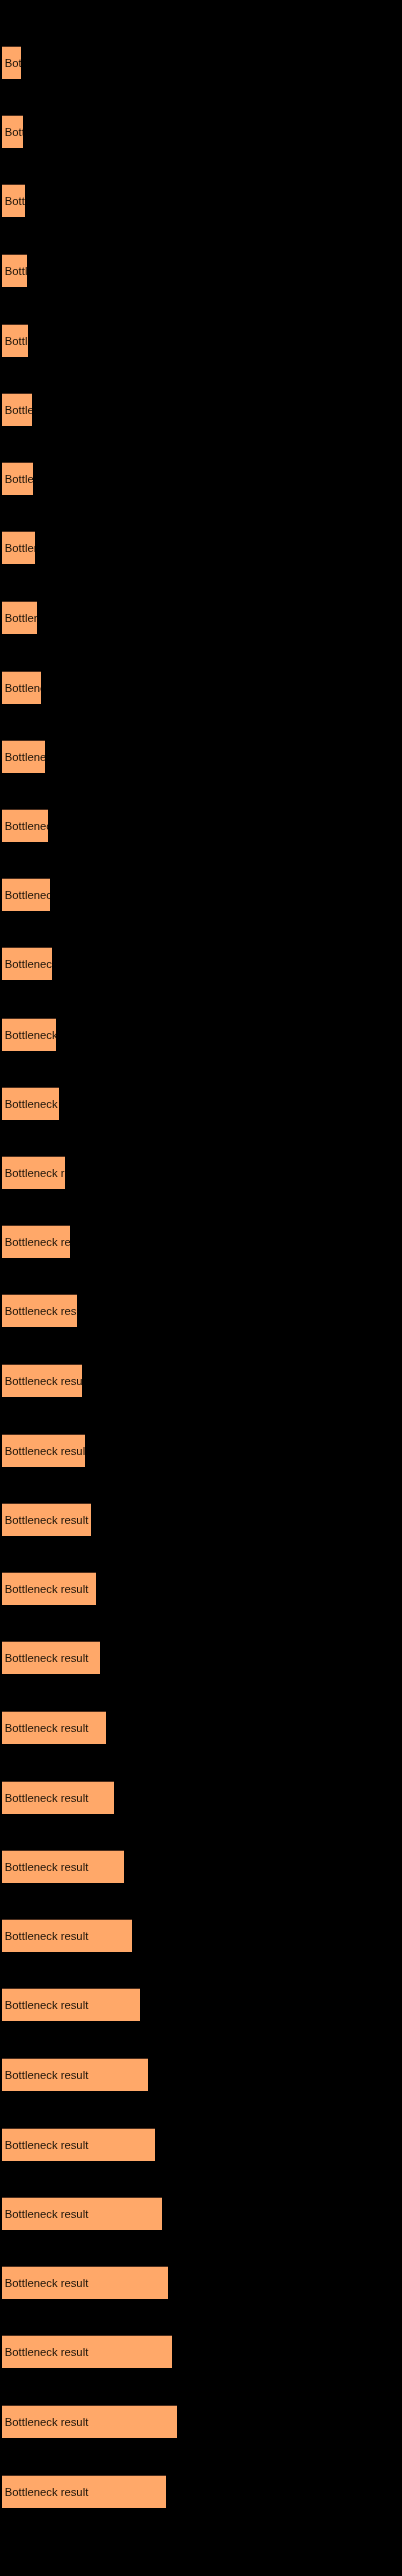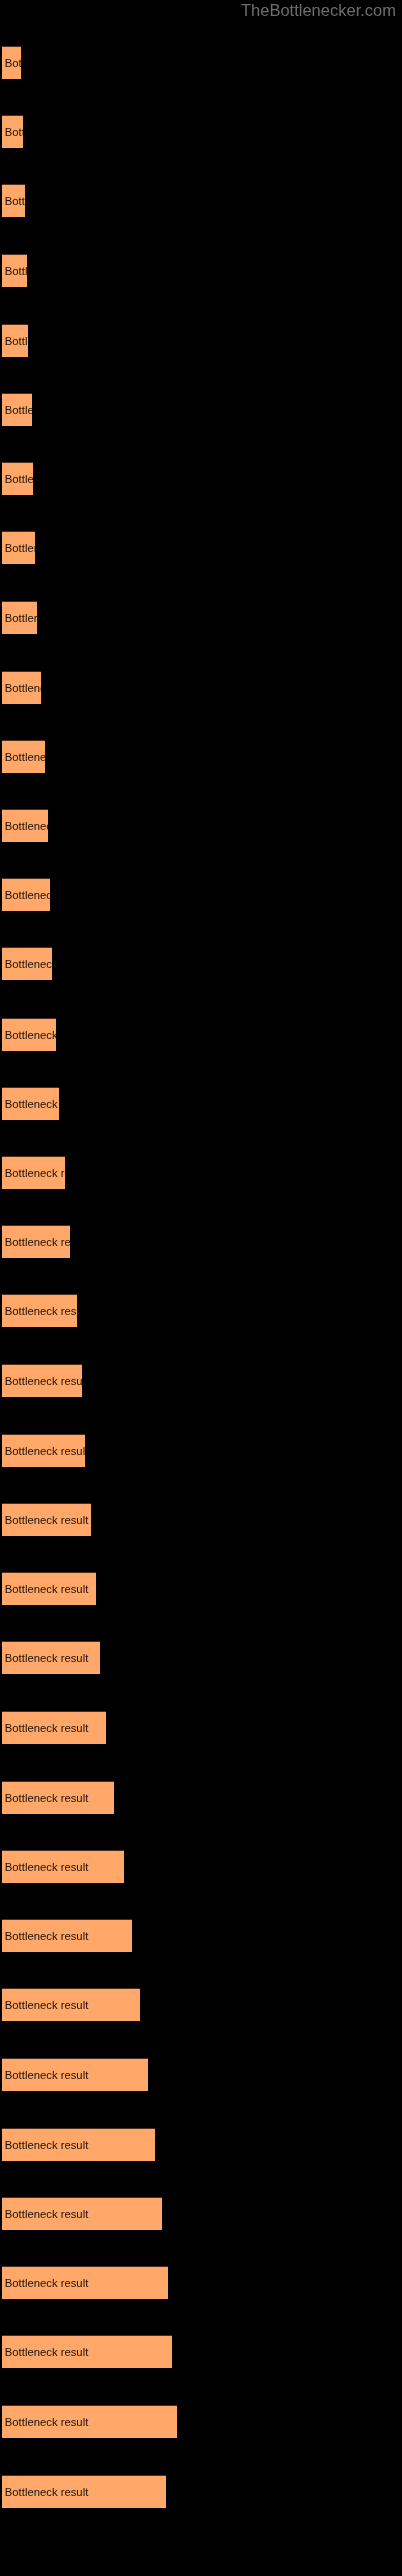--- a/index.html
+++ b/index.html
@@ -60,21 +60,20 @@
     line-height: 13px;
     white-space: nowrap;
     font-family: "Liberation Sans", sans-serif;
   }
 </style>
 </head>
 <body>
 
 <div id="page">
 
-  <div id="chart-title">TheBottlenecker.com</div>
 
   <div id="bars">
       <div class="bar-row" style="top: 46px;">
         <div class="bar" style="width: 19.3px;">
           <span class="bar-label">Bottleneck result</span>
         </div>
       </div>
       <div class="bar-row" style="top: 115px;">
         <div class="bar" style="width: 21px;">
           <span class="bar-label">Bottleneck result</span>

